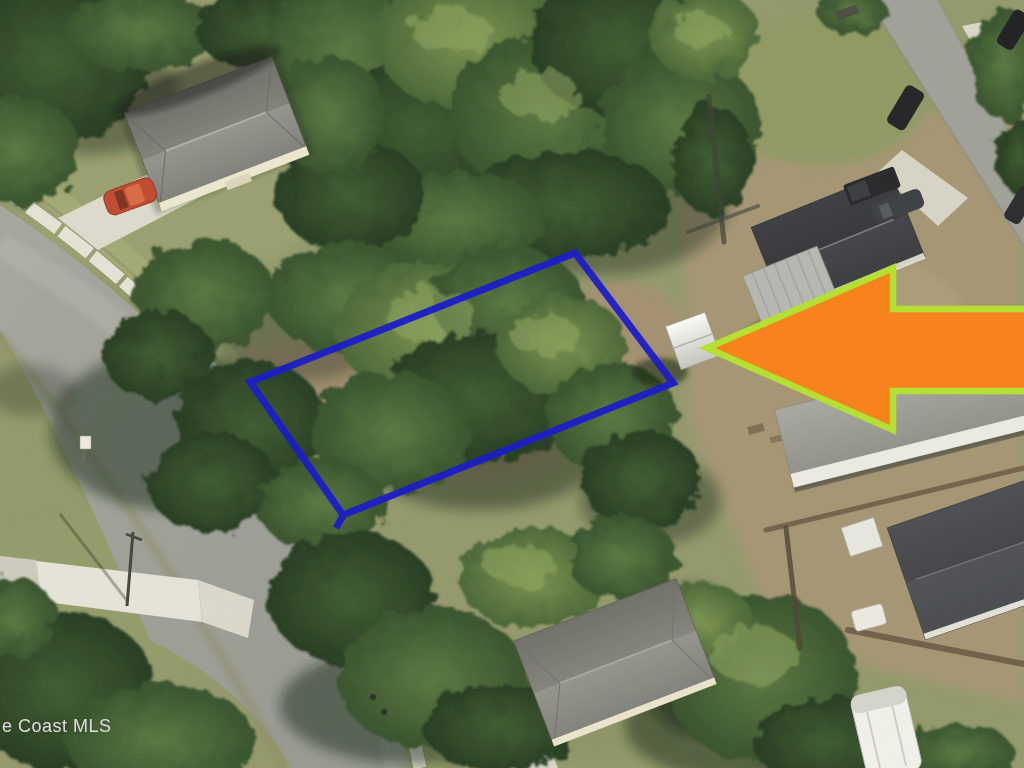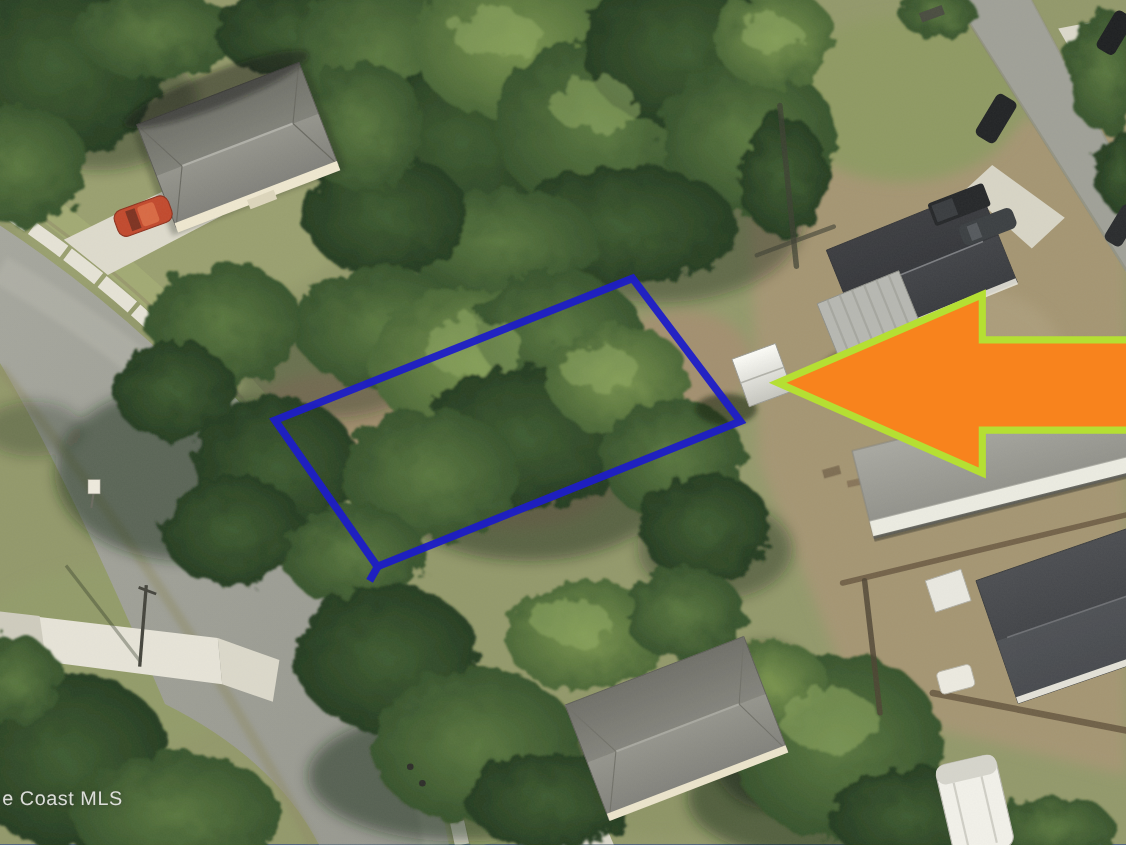--- a/index.html
+++ b/index.html
@@ -1,17 +1,17 @@
 <!DOCTYPE html>
 <html><head>
 <meta charset="utf-8">
 <style>
   html,body{margin:0;padding:0;background:#222;}
   #stage{position:relative;width:1024px;height:768px;overflow:hidden;
-         font-family:"Liberation Sans",sans-serif;background:#1d4ed8;}
+         font-family:"Liberation Sans",sans-serif;background:#14532d;}
   #scene{position:absolute;left:0;top:0;}
   #watermark{position:absolute;left:2px;top:716px;font-size:18px;letter-spacing:.5px;
              color:rgba(242,242,240,.88);text-shadow:0 0 3px rgba(60,60,55,.55);
              user-select:none;}
 </style>
 </head>
 <body>
 
 <div id="stage">
 <svg id="scene" width="1024" height="768" viewBox="0 0 1024 768">

